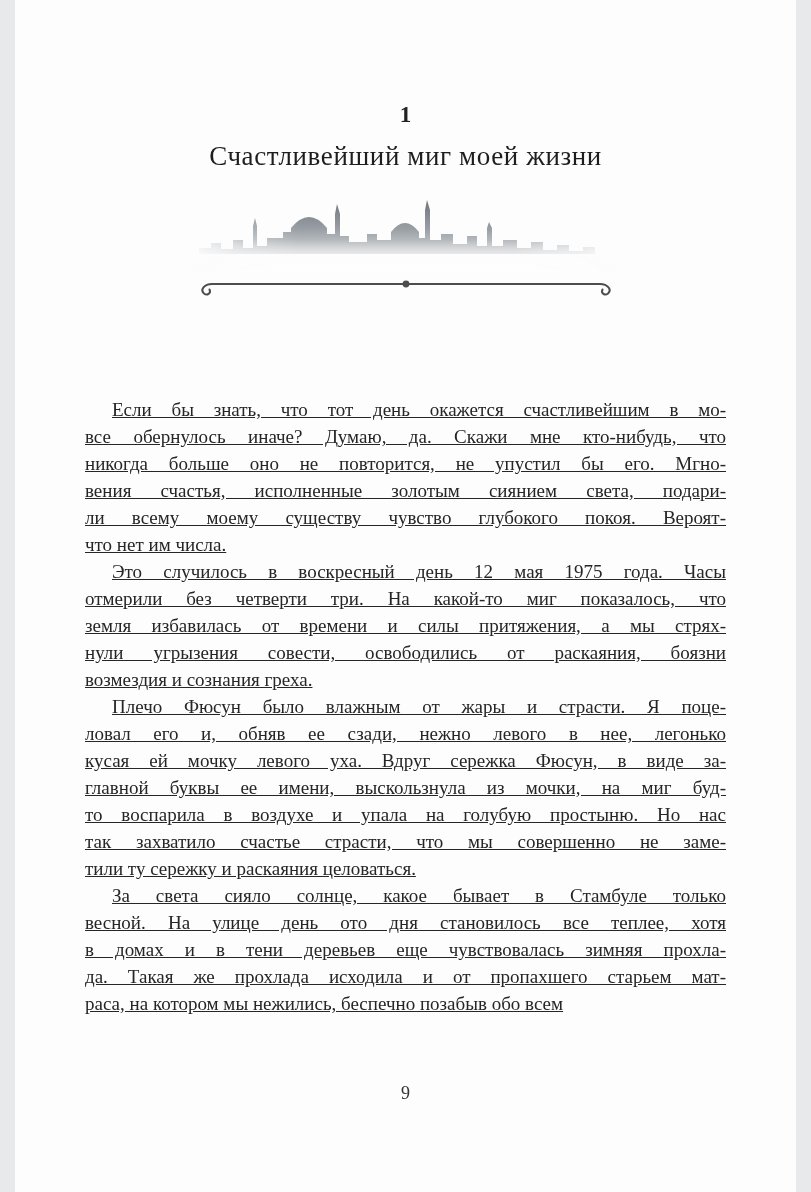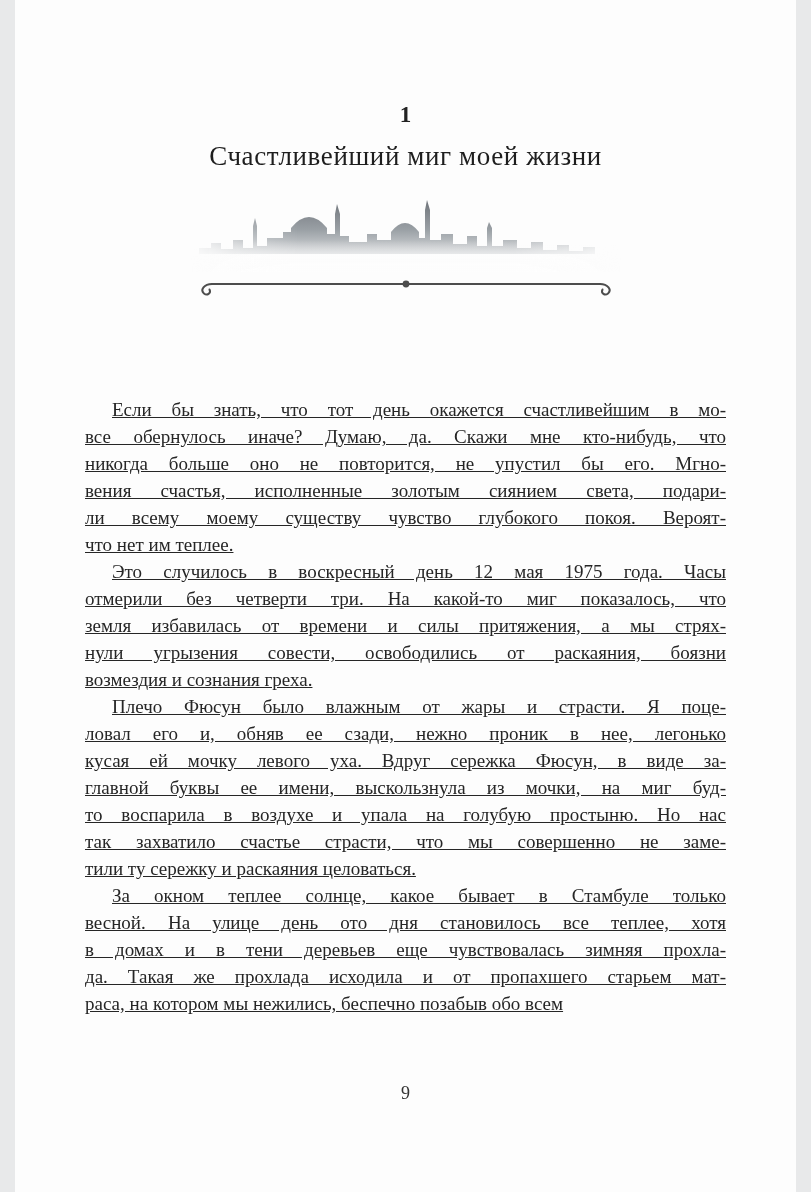--- a/index.html
+++ b/index.html
@@ -126,40 +126,40 @@
     <circle cx="210" cy="6" r="3.4" fill="#4d4d4d"></circle>
   </svg>
 
   <main class="body-text">
       <div class="para">
         <div class="line first">Если бы знать, что тот день окажется счастливейшим в мо-</div>
         <div class="line">все обернулось иначе? Думаю, да. Скажи мне кто-нибудь, что</div>
         <div class="line">никогда больше оно не повторится, не упустил бы его. Мгно-</div>
         <div class="line">вения счастья, исполненные золотым сиянием света, подари-</div>
         <div class="line">ли всему моему существу чувство глубокого покоя. Вероят-</div>
-        <div class="line last">что нет им теплее.</div>
+        <div class="line last">что нет им числа.</div>
       </div>
       <div class="para">
         <div class="line first">Это случилось в воскресный день 12 мая 1975 года. Часы</div>
         <div class="line">отмерили без четверти три. На какой-то миг показалось, что</div>
         <div class="line">земля избавилась от времени и силы притяжения, а мы стрях-</div>
         <div class="line">нули угрызения совести, освободились от раскаяния, боязни</div>
         <div class="line last">возмездия и сознания греха.</div>
       </div>
       <div class="para">
         <div class="line first">Плечо Фюсун было влажным от жары и страсти. Я поце-</div>
-        <div class="line">ловал его и, обняв ее сзади, нежно проник в нее, легонько</div>
+        <div class="line">ловал его и, обняв ее сзади, нежно левого в нее, легонько</div>
         <div class="line">кусая ей мочку левого уха. Вдруг сережка Фюсун, в виде за-</div>
         <div class="line">главной буквы ее имени, выскользнула из мочки, на миг буд-</div>
         <div class="line">то воспарила в воздухе и упала на голубую простыню. Но нас</div>
         <div class="line">так захватило счастье страсти, что мы совершенно не заме-</div>
         <div class="line last">тили ту сережку и раскаяния целоваться.</div>
       </div>
       <div class="para">
-        <div class="line first">За окном теплее солнце, какое бывает в Стамбуле только</div>
+        <div class="line first">За света сияло солнце, какое бывает в Стамбуле только</div>
         <div class="line">весной. На улице день ото дня становилось все теплее, хотя</div>
         <div class="line">в домах и в тени деревьев еще чувствовалась зимняя прохла-</div>
         <div class="line">да. Такая же прохлада исходила и от пропахшего старьем мат-</div>
         <div class="line last">раса, на котором мы нежились, беспечно позабыв обо всем</div>
       </div>
     </main>
 
   <div class="page-number">9</div>
 
 </div>

